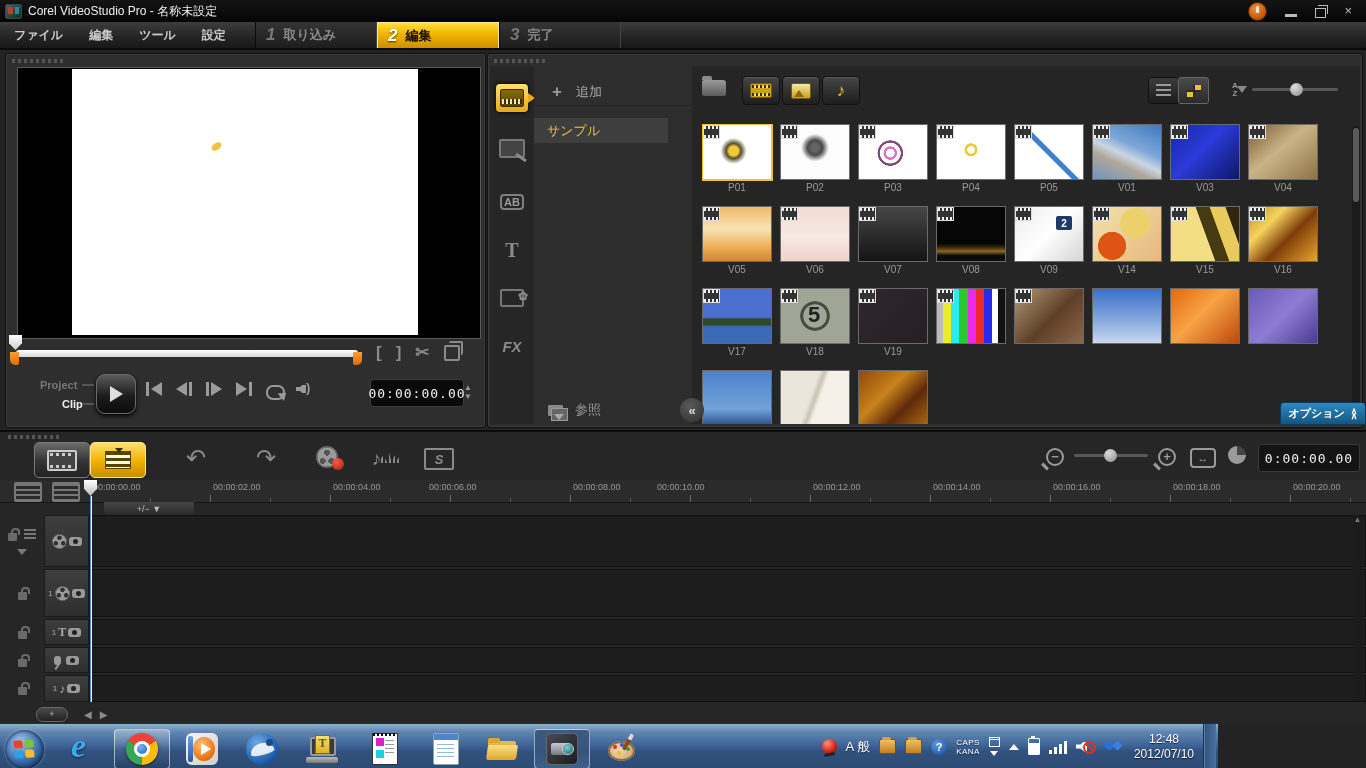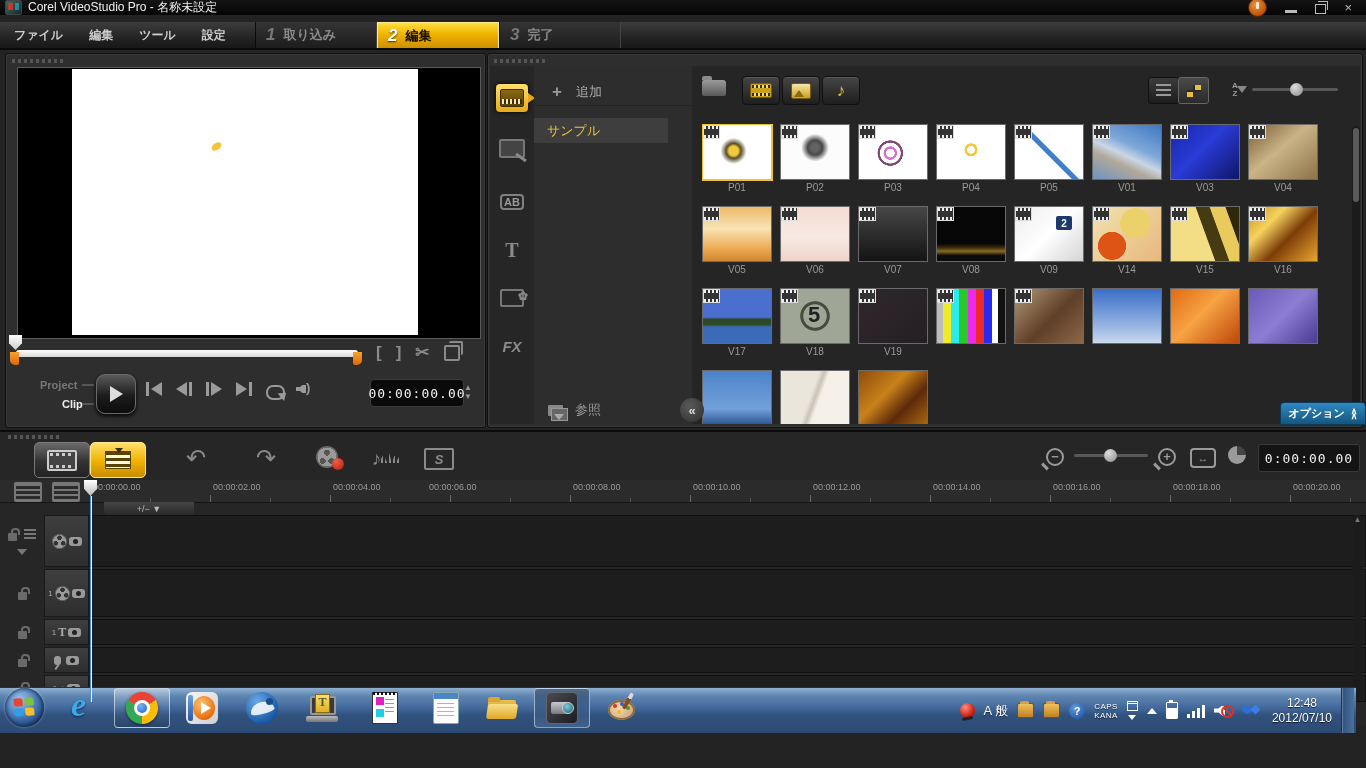--- a/index.html
+++ b/index.html
@@ -1,21 +1,21 @@
 <!DOCTYPE html>
 <html><head>
 <meta charset="utf-8">
 <style>
   html,body{margin:0;padding:0;background:#000;}
   #app{position:relative;width:1366px;height:768px;overflow:hidden;
        font-family:"Liberation Sans",sans-serif;background:#232323;color:#ccc;
        -webkit-font-smoothing:antialiased;}
 
   
-  .titlebar{position:absolute;left:0;top:0;width:1366px;height:15px;background:linear-gradient(#141414,#050505);display:flex;align-items:center;}
+  .titlebar{position:absolute;left:0;top:0;width:1366px;height:22px;background:linear-gradient(#141414,#050505);display:flex;align-items:center;}
   .app-logo{width:15px;height:13px;margin:0 6px 0 5px;border-radius:2px;background:linear-gradient(135deg,#3a6a6a,#142a2a);border:1px solid #444;position:relative;}
   .app-logo:before{content:"";position:absolute;left:2px;top:2px;width:5px;height:7px;background:#c23a2a;}
   .app-logo:after{content:"";position:absolute;right:2px;top:2px;width:4px;height:7px;background:#2a8a9a;}
   .title-text{font-size:12px;color:#eee;}
   .win-btns{margin-left:auto;display:flex;align-items:center;gap:18px;padding-right:14px;}
   .corel-badge{width:17px;height:17px;border-radius:50%;background:radial-gradient(circle at 40% 35%,#f09040,#c05808 65%,#803408);border:1px solid #602804;position:relative;}
   .corel-badge:before{content:"";position:absolute;left:7px;top:3px;width:3px;height:7px;background:#f8e8d8;border-radius:1px;}
   .wb{color:#bbb;font-size:13px;line-height:12px;cursor:default;}
   .wb-min{width:12px;height:3px;background:#bbb;margin-top:8px;}
   .wb-restore{width:9px;height:8px;border:1px solid #bbb;position:relative;margin-top:3px;}
@@ -189,21 +189,21 @@
   .ticon-T{font-size:12px;font-weight:bold;color:#aaa;font-family:"Liberation Serif",serif;}
   .mic{width:7px;height:9px;background:#999;border-radius:3px;position:relative;margin-right:3px;}
   .mic:after{content:"";position:absolute;left:2px;top:8px;width:2px;height:6px;background:#999;transform:rotate(35deg);}
   .ticon-note{font-size:12px;color:#aaa;}
   .tr-scroll{position:absolute;right:4px;top:83px;width:9px;height:186px;background:#1b1b1b;border-radius:3px;color:#777;font-size:8px;text-align:center;}
   .tl-bottom{position:absolute;left:0;top:273px;width:1366px;height:18px;display:flex;align-items:center;}
   .addtrack{margin-left:36px;width:30px;height:13px;border-radius:7px;background:linear-gradient(#4a4a4a,#222);border:1px solid #666;color:#bbb;font-size:9px;display:flex;align-items:center;justify-content:center;gap:2px;}
   .nav-arr{color:#8a8a8a;font-size:10px;margin-left:16px;}
 
   
-  .taskbar{position:absolute;left:0;top:687px;width:1356px;height:45px;background:linear-gradient(#8fafd2 0%,#5d85b0 18%,#41679a 45%,#32527e 60%,#2b4a74 100%);border-top:1px solid #16325a;display:flex;align-items:flex-start;}
+  .taskbar{position:absolute;left:0;top:723px;width:1218px;height:45px;background:linear-gradient(#8fafd2 0%,#5d85b0 18%,#41679a 45%,#32527e 60%,#2b4a74 100%);border-top:1px solid #16325a;display:flex;align-items:flex-end;}
   .start-orb{position:relative;width:39px;height:39px;margin:0 8px 0 5px;border-radius:50%;background:radial-gradient(circle at 38% 30%,#9cc4ee,#3a6aa8 55%,#16325e 85%);box-shadow:inset 0 0 4px #0a1a33,0 0 3px rgba(255,255,255,.4);}
   .winflag{position:absolute;left:9px;top:10px;width:20px;height:18px;display:grid;grid-template-columns:9px 9px;grid-template-rows:8px 8px;gap:2px;transform:rotate(-4deg);}
   .winflag i{border-radius:1px 3px 1px 3px;}
   .wf1{background:#e8452c;} .wf2{background:#7fc242;} .wf3{background:#2f9fe8;} .wf4{background:#f4c028;}
   .task-btn{width:56px;height:40px;margin:0 2px;border-radius:4px;display:flex;align-items:center;justify-content:center;position:relative;}
   .task-btn.open{background:linear-gradient(rgba(255,255,255,.35),rgba(255,255,255,.08) 50%,rgba(0,0,0,.1));border:1px solid rgba(255,255,255,.55);box-sizing:border-box;}
   .task-btn.active{background:linear-gradient(rgba(20,40,70,.5),rgba(120,160,200,.25));border:1px solid rgba(255,255,255,.5);box-sizing:border-box;}
   .ticon{width:32px;height:32px;position:relative;}
   .icon-ie:before{content:"e";position:absolute;left:5px;top:-6px;color:#3fa9e8;font:bold italic 34px "Liberation Serif",serif;text-shadow:0 1px 2px #0a2a4a;}
   .icon-chrome{border-radius:50%;background:conic-gradient(from -60deg,#ea4335 0 120deg,#fbbc05 120deg 240deg,#34a853 240deg 360deg);box-shadow:0 1px 3px rgba(0,0,0,.5);}
@@ -605,21 +605,21 @@
         <div class="tick" style="left: 330px;"></div>
         <span class="tick-lbl" style="left: 333px;">00:00:04.00</span>
         <div class="tick minor" style="left: 390px;"></div>
         <div class="tick" style="left: 450px;"></div>
         <span class="tick-lbl" style="left: 429px;">00:00:06.00</span>
         <div class="tick minor" style="left: 510px;"></div>
         <div class="tick" style="left: 570px;"></div>
         <span class="tick-lbl" style="left: 573px;">00:00:08.00</span>
         <div class="tick minor" style="left: 630px;"></div>
         <div class="tick" style="left: 690px;"></div>
-        <span class="tick-lbl" style="left: 693px;">00:00:10.00</span>
+        <span class="tick-lbl" style="left: 657px;">00:00:10.00</span>
         <div class="tick minor" style="left: 750px;"></div>
         <div class="tick" style="left: 810px;"></div>
         <span class="tick-lbl" style="left: 813px;">00:00:12.00</span>
         <div class="tick minor" style="left: 870px;"></div>
         <div class="tick" style="left: 930px;"></div>
         <span class="tick-lbl" style="left: 933px;">00:00:14.00</span>
         <div class="tick minor" style="left: 990px;"></div>
         <div class="tick" style="left: 1050px;"></div>
         <span class="tick-lbl" style="left: 1053px;">00:00:16.00</span>
         <div class="tick minor" style="left: 1110px;"></div>

